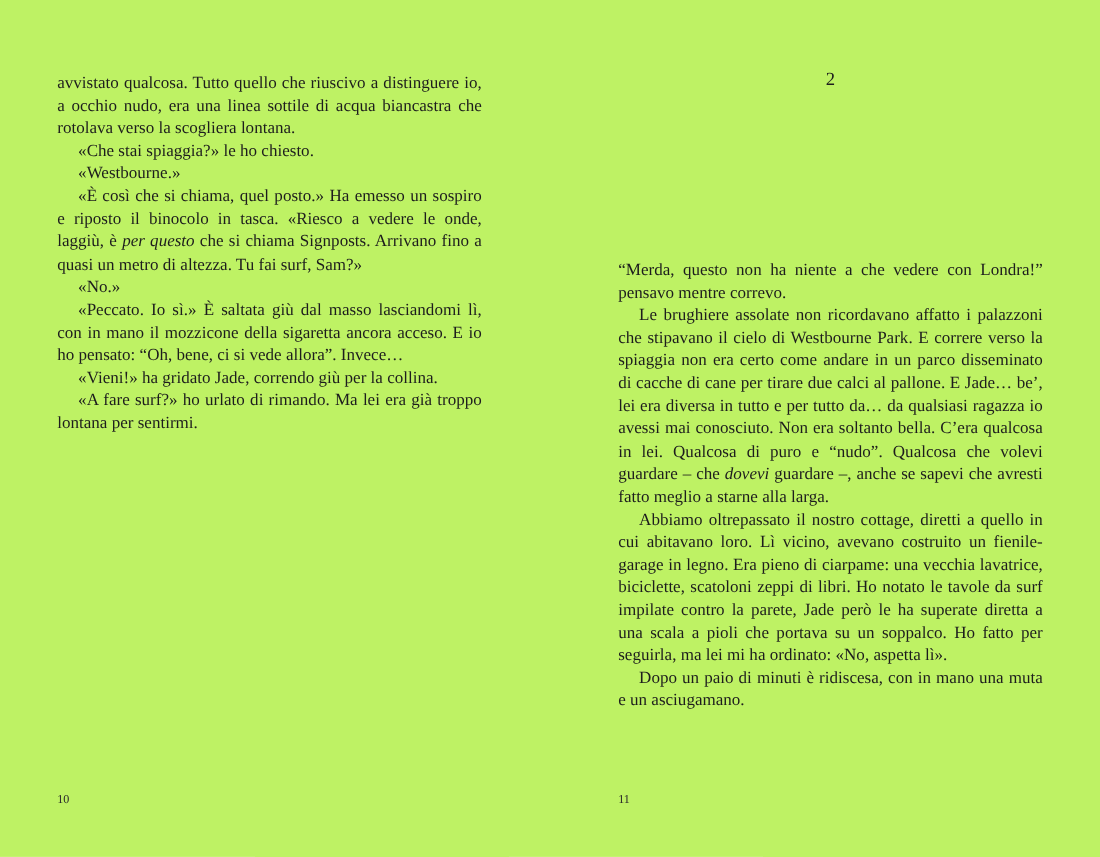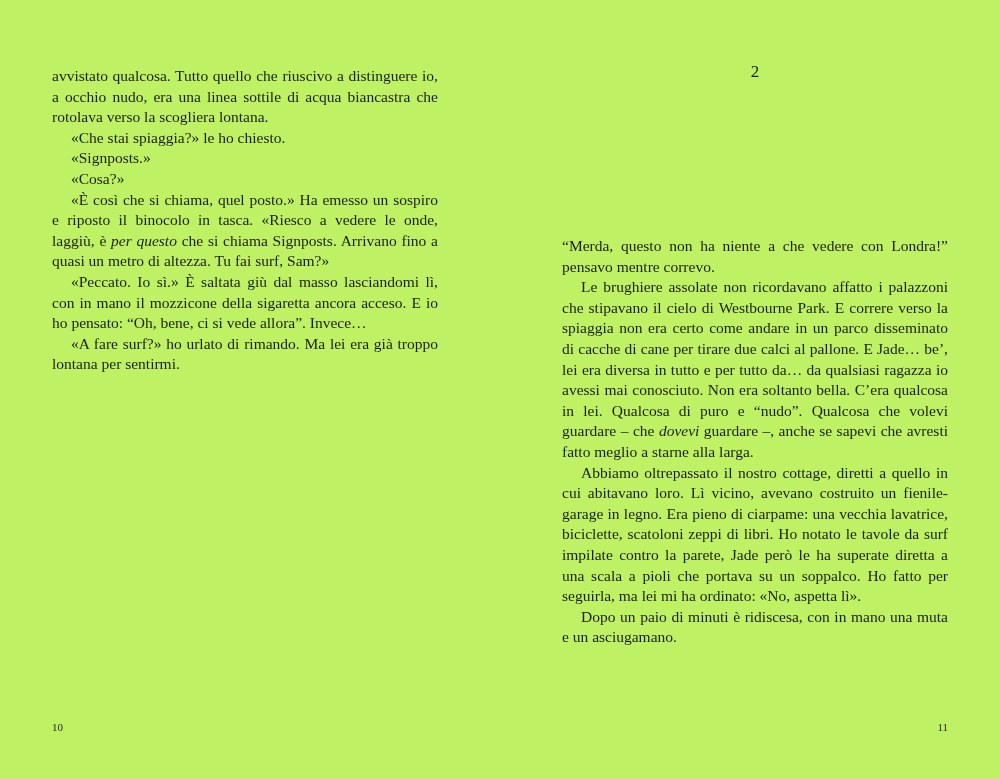--- a/index.html
+++ b/index.html
@@ -39,34 +39,35 @@
     font-size: 17px;
     color: #1d1d1d;
   }
   .pagenum {
     position: absolute;
     top: 721px;
     font-size: 11px;
     color: #2a2a2a;
   }
   .pagenum-left  { left: 52px; }
-  .pagenum-right { left: 562px; width: 386px; text-align: right; }
+  .pagenum-right { left: 562px; width: 386px; text-align: left; }
 </style>
 </head>
 <body>
 
 <div class="page-spread">
 
   <div class="col col-left">
     <p>avvistato qualcosa. Tutto quello che riuscivo a distinguere io, a occhio nudo, era una linea sottile di acqua biancastra che rotolava verso la scogliera lontana.</p>
     <p class="indent">«Che stai spiaggia?» le ho chiesto.</p>
-    <p class="indent">«Signposts.»</p>
-    <p class="indent">«Cosa?»</p>
+    <p class="indent">«Westbourne.»</p>
     <p class="indent"><span>«È così che si chiama, quel posto.» Ha emesso un sospiro e riposto il binocolo in tasca. «Riesco a vedere le onde, laggiù, è </span><em>per questo</em><span> che si chiama Signposts. Arrivano fino a quasi un metro di altezza. Tu fai surf, Sam?»</span></p>
+    <p class="indent">«No.»</p>
     <p class="indent">«Peccato. Io sì.» È saltata giù dal masso lasciandomi lì, con in mano il mozzicone della sigaretta ancora acceso. E io ho pensato: “Oh, bene, ci si vede allora”. Invece…</p>
+    <p class="indent">«Vieni!» ha gridato Jade, correndo giù per la collina.</p>
     <p class="indent">«A fare surf?» ho urlato di rimando. Ma lei era già troppo lontana per sentirmi.</p>
   </div>
 
   <div class="chapter-num">2</div>
 
   <div class="col col-right">
     <p>“Merda, questo non ha niente a che vedere con Londra!” pensavo mentre correvo.</p>
     <p class="indent"><span>Le brughiere assolate non ricordavano affatto i palazzoni che stipavano il cielo di Westbourne Park. E correre verso la spiaggia non era certo come andare in un parco disseminato di cacche di cane per tirare due calci al pallone. E Jade… be’, lei era diversa in tutto e per tutto da… da qualsiasi ragazza io avessi mai conosciuto. Non era soltanto bella. C’era qualcosa in lei. Qualcosa di puro e “nudo”. Qualcosa che volevi guardare – che </span><em>dovevi</em><span> guardare –, anche se sapevi che avresti fatto meglio a starne alla larga.</span></p>
     <p class="indent">Abbiamo oltrepassato il nostro cottage, diretti a quello in cui abitavano loro. Lì vicino, avevano costruito un fienile-garage in legno. Era pieno di ciarpame: una vecchia lavatrice, biciclette, scatoloni zeppi di libri. Ho notato le tavole da surf impilate contro la parete, Jade però le ha superate diretta a una scala a pioli che portava su un soppalco. Ho fatto per seguirla, ma lei mi ha ordinato: «No, aspetta lì».</p>
     <p class="indent">Dopo un paio di minuti è ridiscesa, con in mano una muta e un asciugamano.</p>

